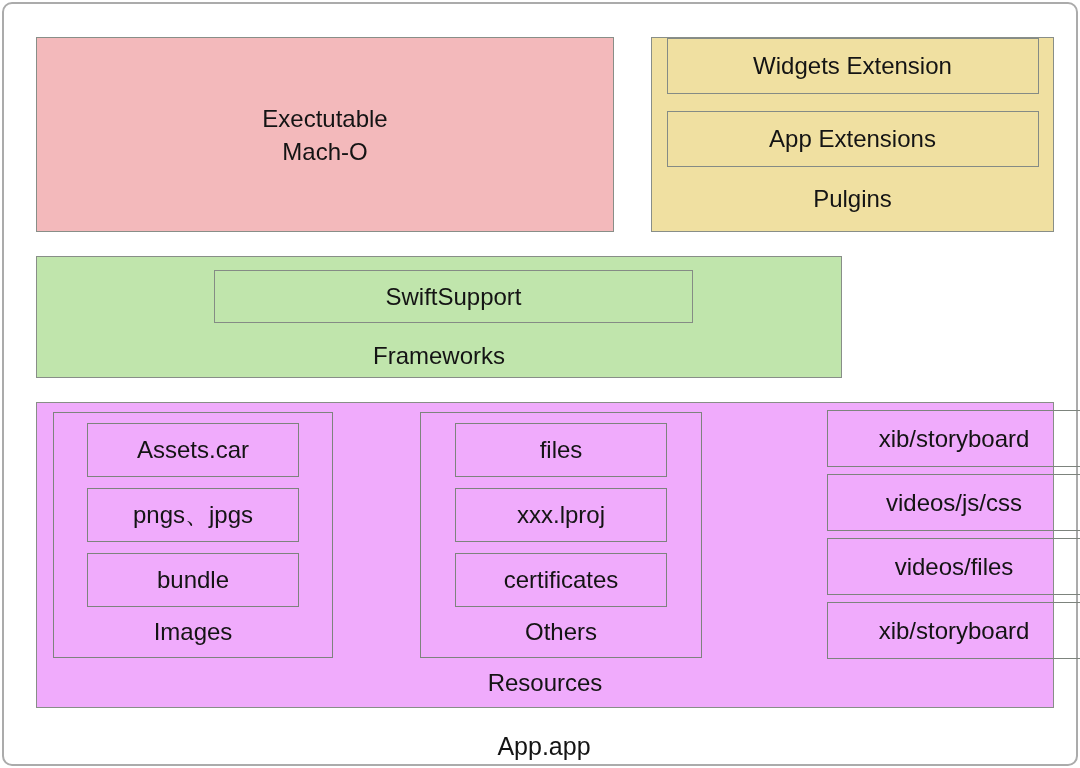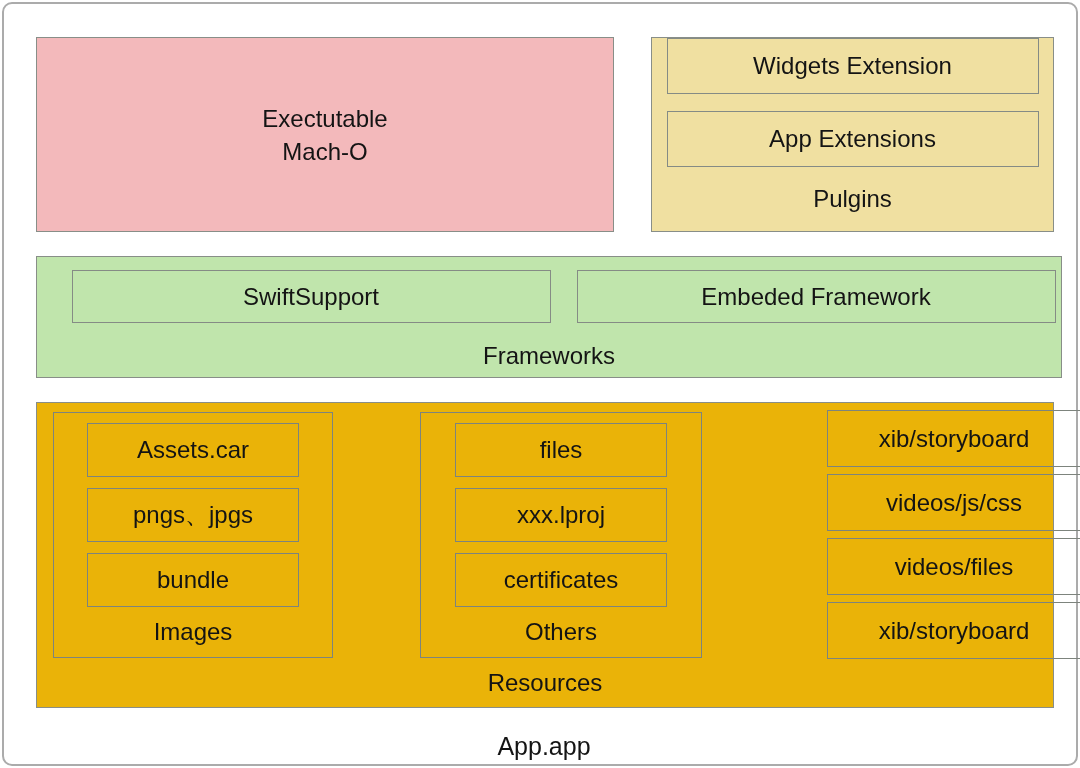--- a/index.html
+++ b/index.html
@@ -39,21 +39,21 @@
     display: flex; align-items: center; justify-content: center;
     font-size: 24px;
   }
   .pitem + .pitem { margin-top: 17px; }
   .sec-label {
     flex: 1;
     display: flex; align-items: center; justify-content: center;
     font-size: 24px;
   }
   .sec-frameworks {
-    left: 32px; top: 252px; width: 1026px; height: 122px; padding-left: 29px;
+    left: 32px; top: 252px; width: 806px; height: 122px; padding-left: 29px;
   }
   .frow {
     display: flex; justify-content: center; gap: 26px;
     padding-top: 13px;
   }
   .fitem {
     width: 479px; height: 53px;
     border: 1.5px solid #858b85;
     display: flex; align-items: center; justify-content: center;
     font-size: 24px;
@@ -112,26 +112,25 @@
 
   <div class="sec sec-plugins" style="background-color: rgb(240, 224, 161);">
     <div class="pitem">Widgets Extension</div>
     <div class="pitem">App Extensions</div>
     <div class="sec-label">Pulgins</div>
   </div>
 
   <div class="sec sec-frameworks" style="background-color: rgb(192, 229, 172);">
     <div class="frow">
       <div class="fitem">SwiftSupport</div>
-      <div class="fitem">Embeded Framework</div>
     </div>
     <div class="fw-label">Frameworks</div>
   </div>
 
-  <div class="sec sec-resources" style="background-color: #eab308;">
+  <div class="sec sec-resources" style="background-color: #f0abfc;">
 
     <div class="grp grp-images">
       <div class="gitem">Assets.car</div>
       <div class="gitem">pngs、jpgs</div>
       <div class="gitem">bundle</div>
       <div class="sec-label">Images</div>
     </div>
 
     <div class="grp grp-others">
       <div class="gitem">files</div>

